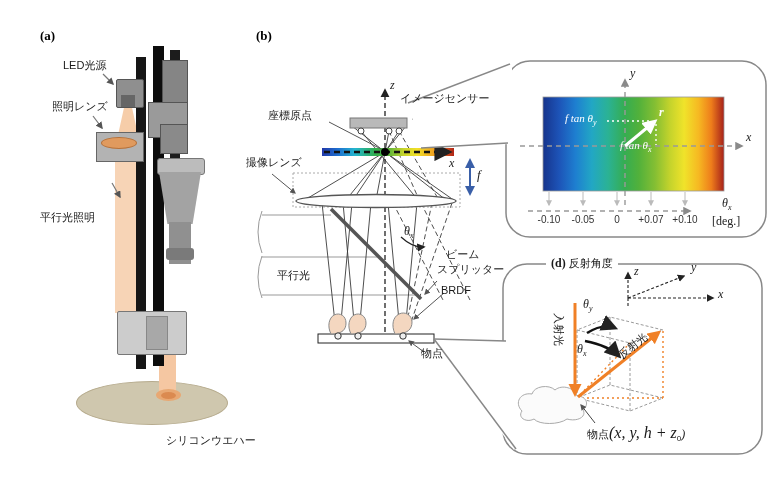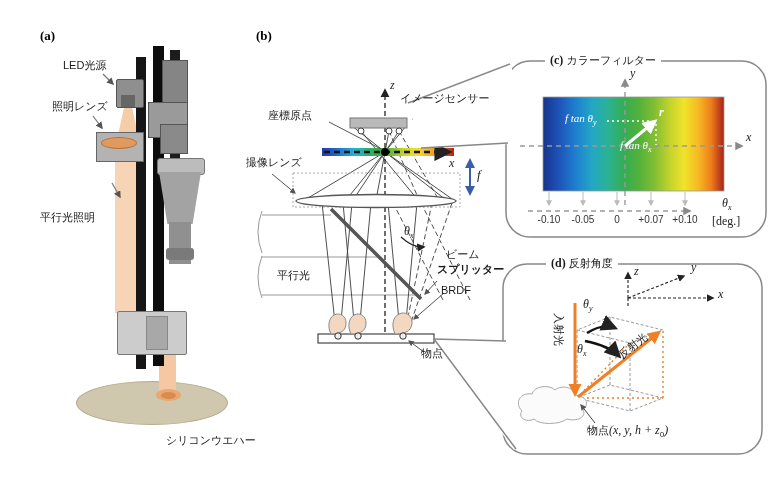--- a/index.html
+++ b/index.html
@@ -252,25 +252,24 @@
   <span class="tag" style="left:256px;top:28px;">(b)</span>
   <span class="mathlbl" style="left:390px;top:78px;">z</span>
   <span class="lbl" style="left:400px;top:93px;font-family:Liberation Mono, monospace;">イメージセンサー</span>
   <span class="lbl" style="left:268px;top:109px;">座標原点</span>
   <span class="mathlbl" style="left:449px;top:156px;">x</span>
   <span class="lbl" style="left:246px;top:156px;">撮像レンズ</span>
   <span class="mathlbl" style="left:477px;top:167px;font-size:13px;">f</span>
   <span class="lbl" style="left:277px;top:269px;">平行光</span>
   <span class="mathlbl" style="left:404px;top:224px;"><i class="math">θ</i><sub>x</sub></span>
   <span class="lbl" style="left:446px;top:248px;">ビーム</span>
-  <span class="lbl" style="left:437px;top:263px;font-weight:bold;">スプリッター</span>
+  <span class="lbl" style="left:437px;top:263px;">スプリッター</span>
   <span class="lbl" style="left:441px;top:284px;">BRDF</span>
   <span class="lbl" style="left:421px;top:347px;">物点</span>
 
-  <span class="btitle" style="left:545px;top:53px;"><b>(c)</b> <span>カラーフィルター</span></span>
   <span class="mathlbl" style="left:630px;top:66px;">y</span>
   <span class="mathlbl" style="left:746px;top:130px;">x</span>
   <span class="mathlbl white" style="left:659px;top:105px;font-weight:bold;">r</span>
   <span class="mathlbl white" style="left:565px;top:112px;font-size:11px;"><span>f tan θ</span><sub>y</sub></span>
   <span class="mathlbl white" style="left:620px;top:139px;font-size:11px;"><span>f tan θ</span><sub>x</sub></span>
   <span class="tick" style="left:549px;top:214px;">-0.10</span>
   <span class="tick" style="left:583px;top:214px;">-0.05</span>
   <span class="tick" style="left:617px;top:214px;">0</span>
   <span class="tick" style="left:651px;top:214px;">+0.07</span>
   <span class="tick" style="left:685px;top:214px;">+0.10</span>
@@ -278,15 +277,15 @@
   <span class="mathlbl" style="left:712px;top:214px;font-style:normal;">[deg.]</span>
 
   <span class="btitle" style="left:546px;top:256px;"><b>(d)</b> <span>反射角度</span></span>
   <span class="mathlbl" style="left:634px;top:264px;">z</span>
   <span class="mathlbl" style="left:691px;top:260px;">y</span>
   <span class="mathlbl" style="left:718px;top:287px;">x</span>
   <span class="mathlbl" style="left:583px;top:297px;"><i class="math">θ</i><sub>y</sub></span>
   <span class="mathlbl" style="left:577px;top:342px;"><i class="math">θ</i><sub>x</sub></span>
   <span class="lbl rot90" style="left:565px;top:313px;">入射光</span>
   <span class="lbl" style="left:616px;top:351px;transform:rotate(-38deg);transform-origin:0 0;">反射光</span>
-  <span class="lbl" style="left:587px;top:424px;"><span>物点</span><span class="math" style="font-size:12px;text-align:right;">(x, y, h + z</span><sub>0</sub><span class="math" style="font-size:12px;">)</span></span>
+  <span class="lbl" style="left:587px;top:424px;"><span>物点</span><span class="math" style="font-size:16px;text-align:right;">(x, y, h + z</span><sub>0</sub><span class="math" style="font-size:12px;">)</span></span>
 
 </div>
 
 </body></html>

